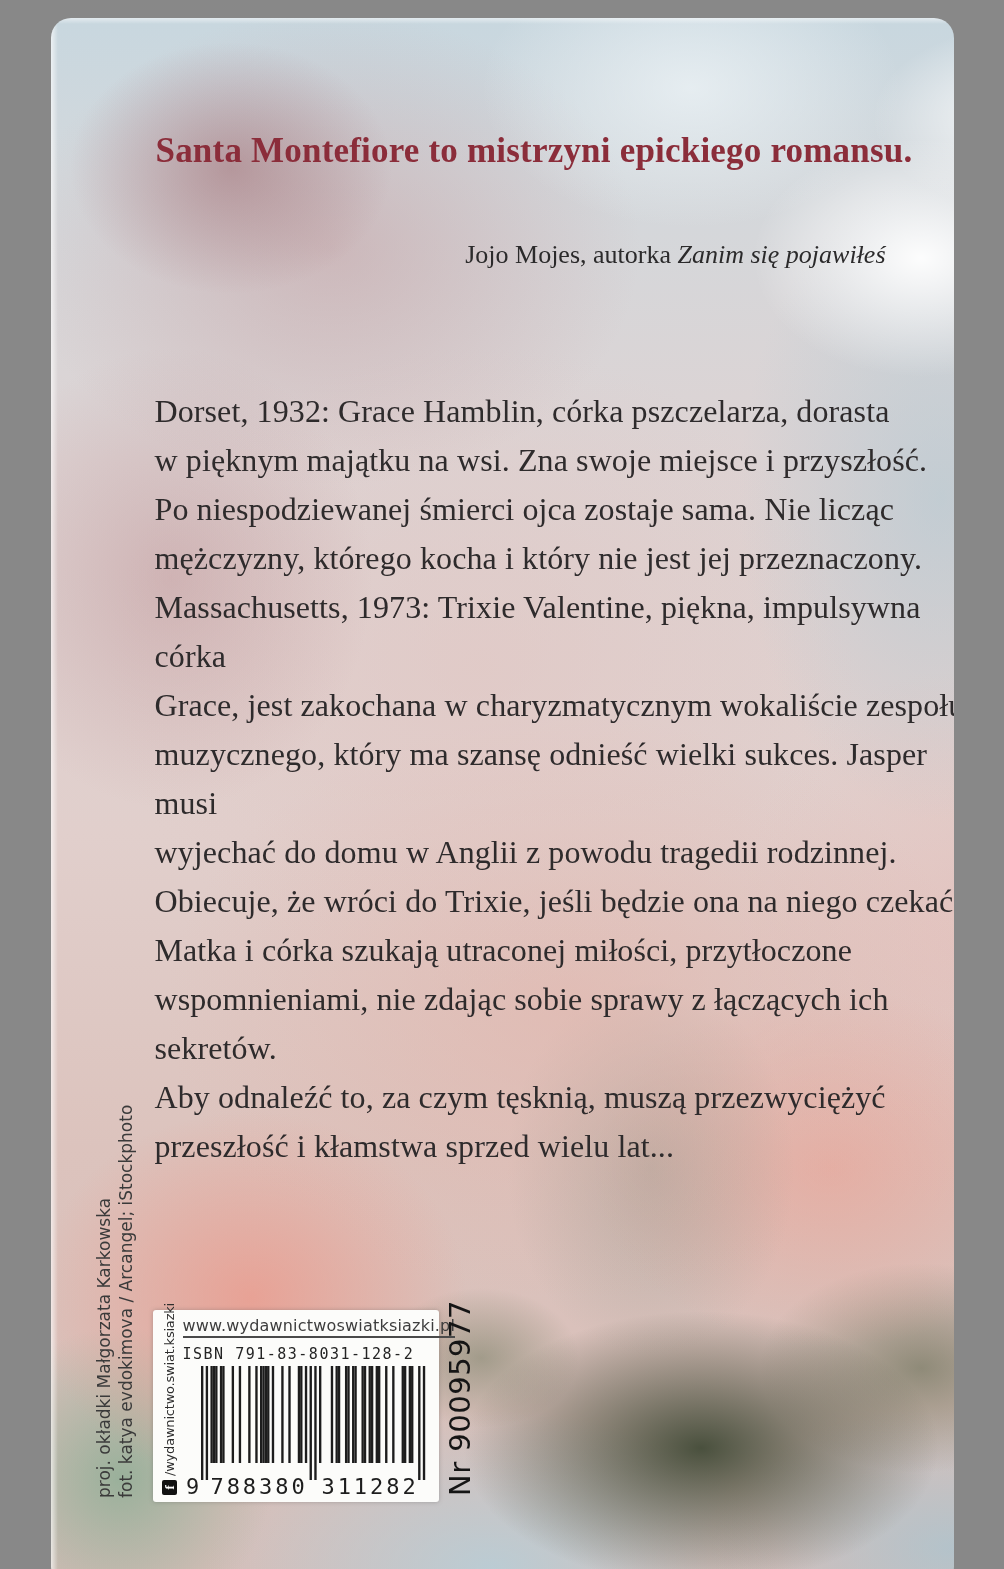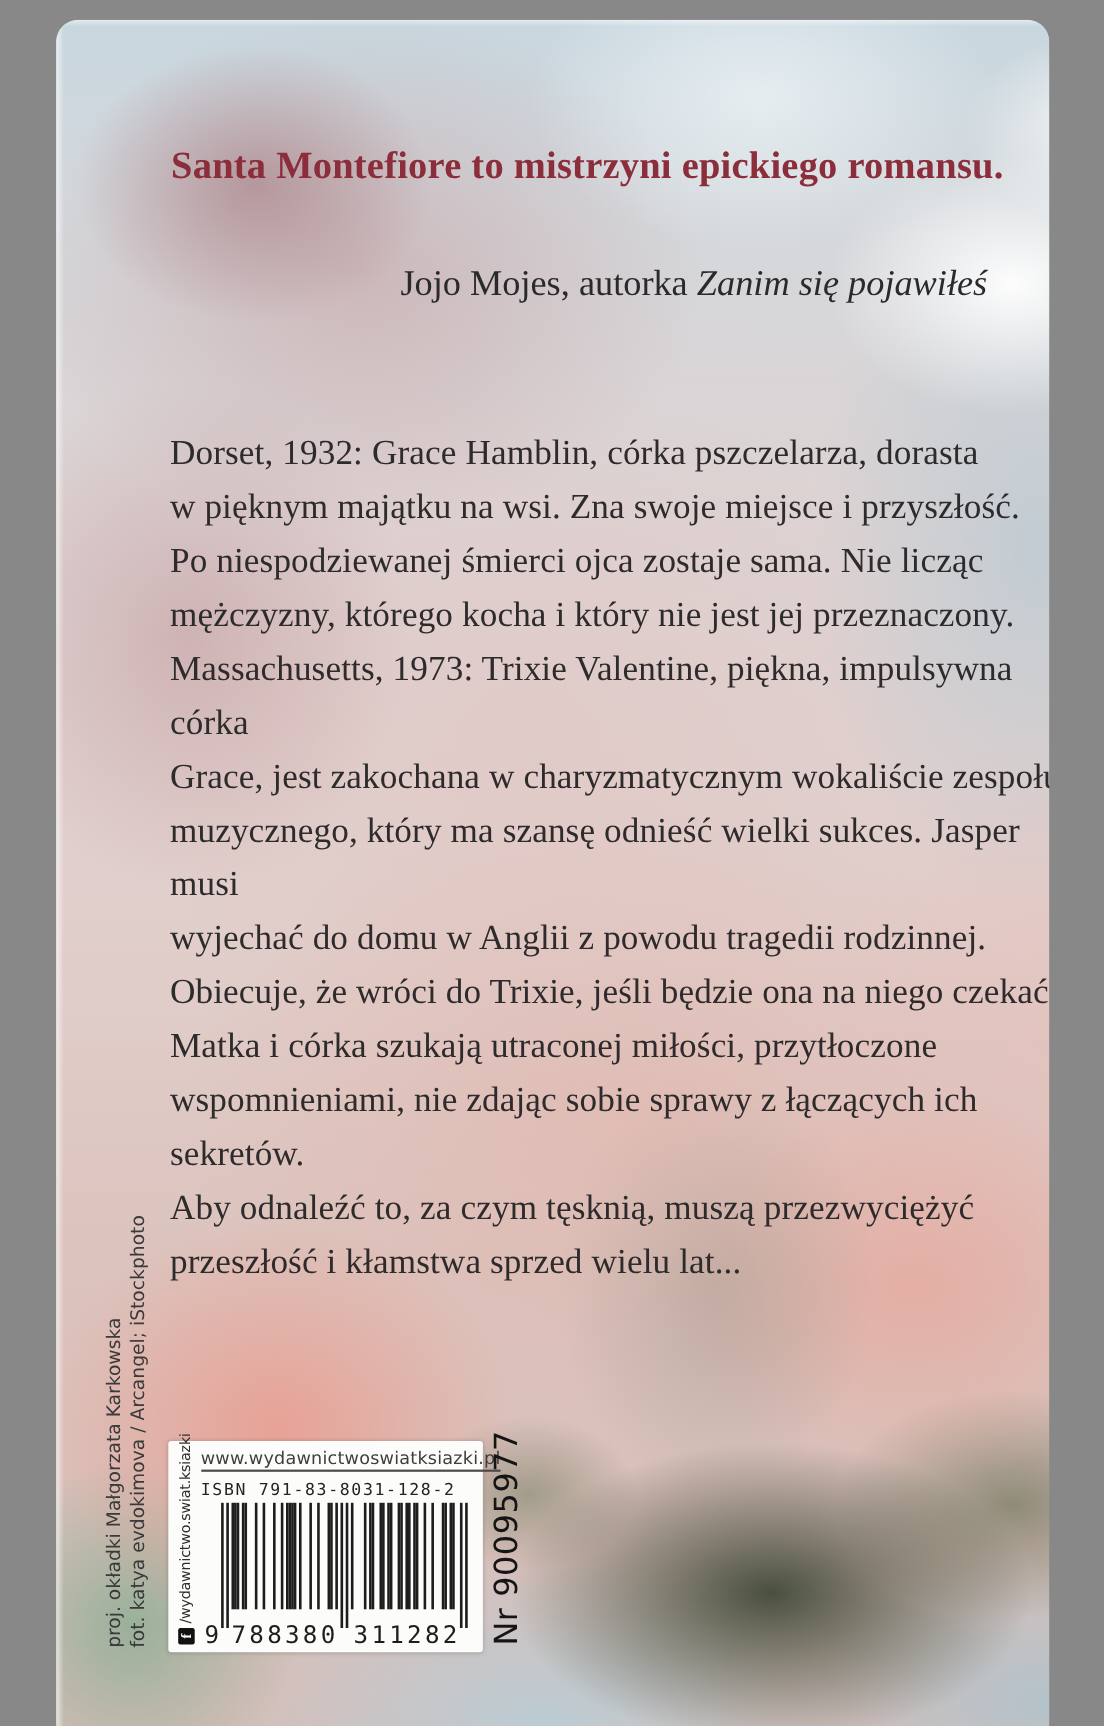--- a/index.html
+++ b/index.html
@@ -48,22 +48,22 @@
     border-radius: 20px;
   }
 
   .quote{
     position:absolute; left:105px; top:108px; width:830px;
     color:var(--accent-red);
     font-weight:bold; font-size:35px; line-height:50px;
     letter-spacing:0.2px;
   }
   .attribution{
-    position:absolute; top:222px; right:56px;
-    font-size:33px; color:#2b2a2b; white-space:nowrap;
+    position:absolute; top:222px; right:68px;
+    font-size:26px; color:#2b2a2b; white-space:nowrap;
   }
   .attribution .it{ font-style:italic; }
 
   .blurb{
     position:absolute; left:104px; top:369px; width:836px;
     font-size:32px; line-height:49px;
     color:var(--body-text);
     white-space:pre-line;
     letter-spacing:0.1px;
   }

